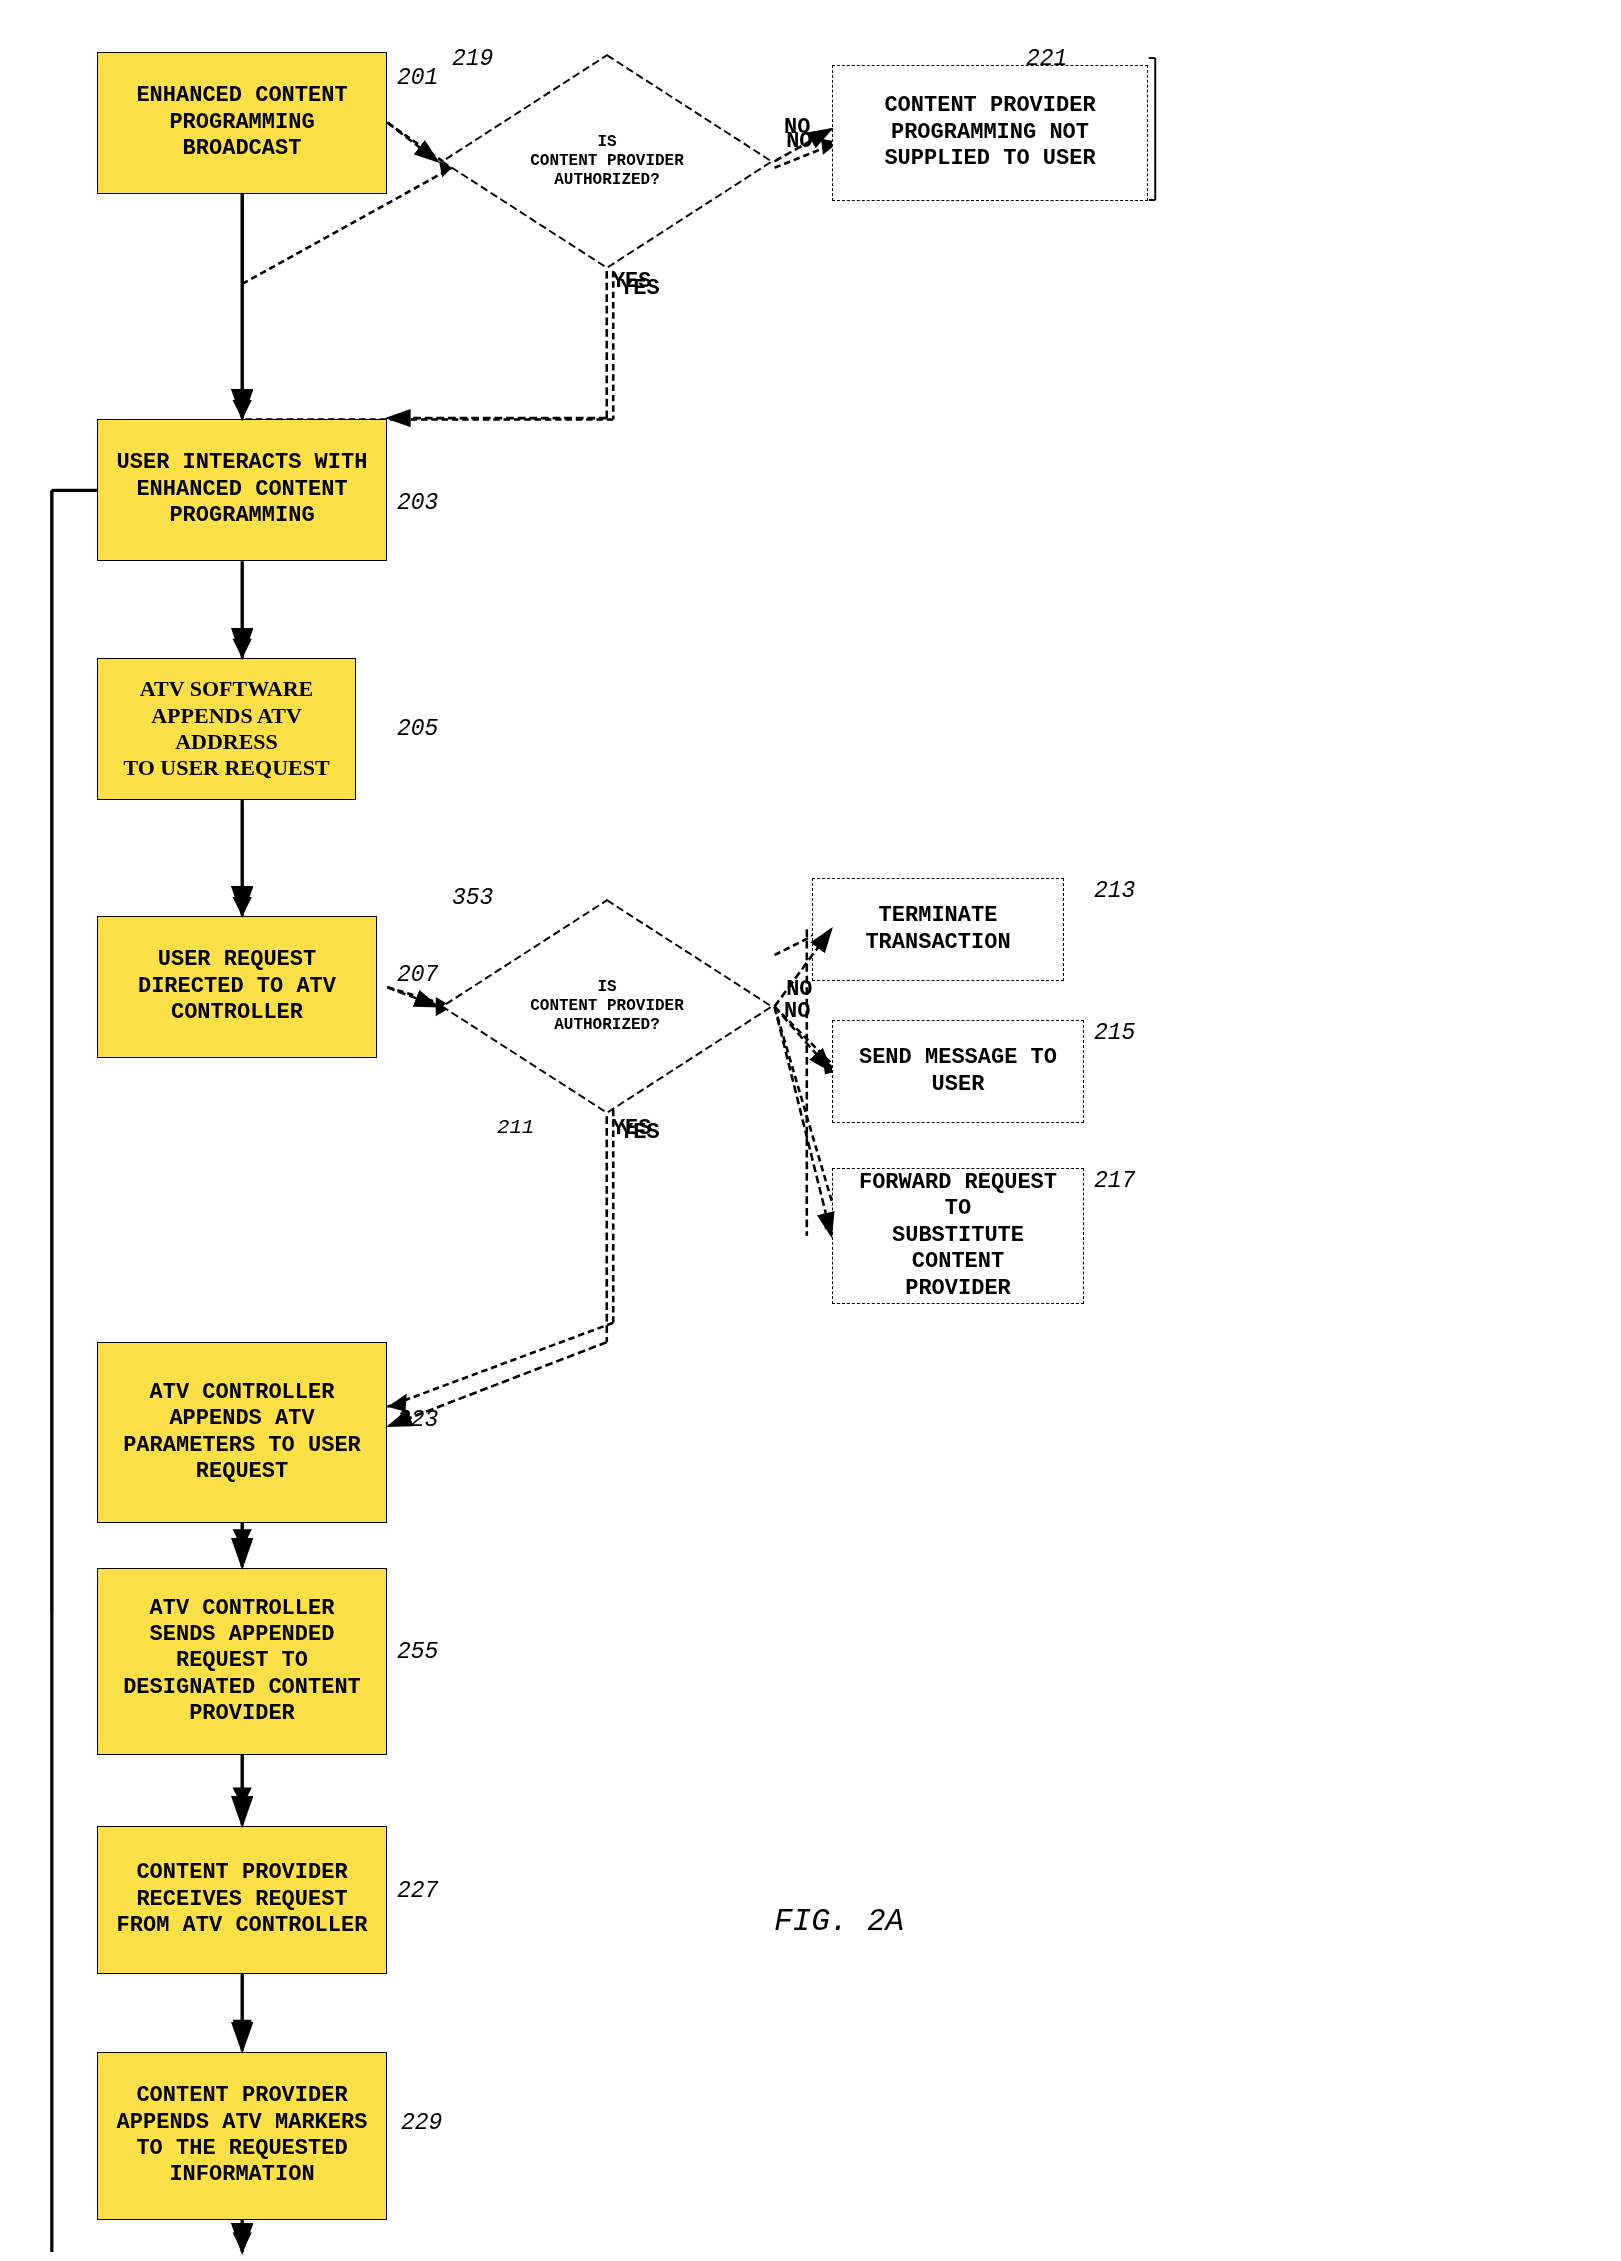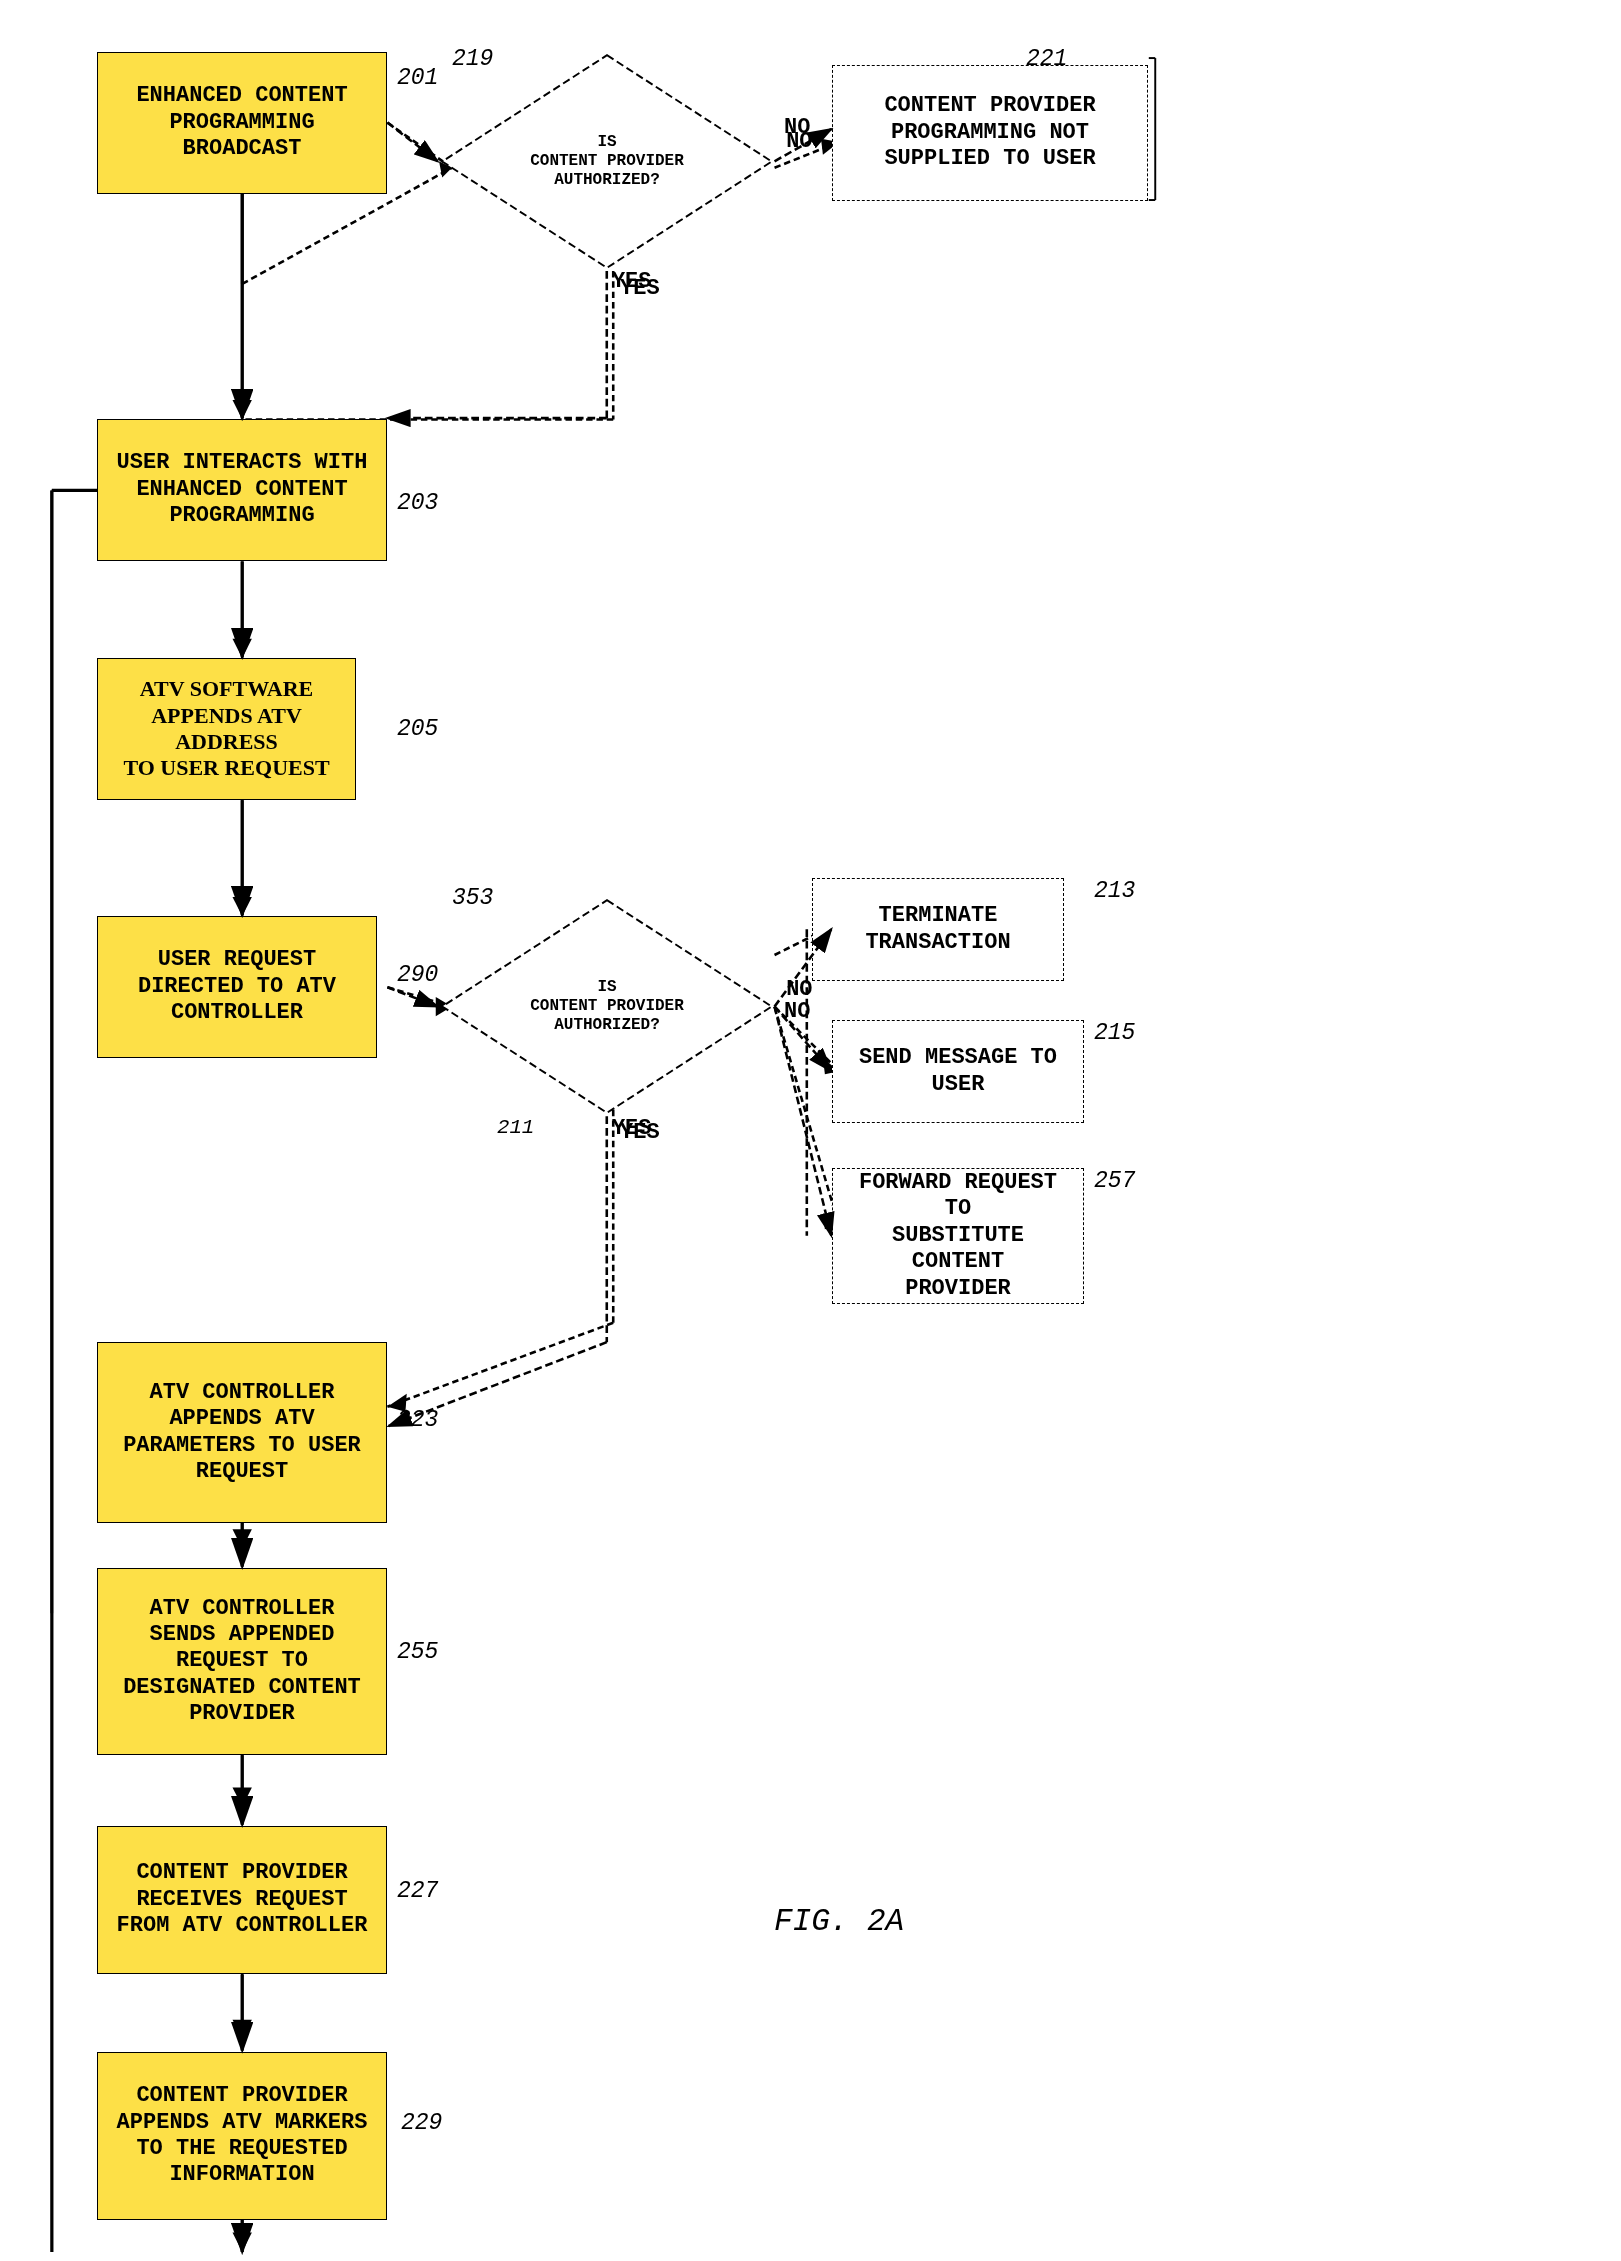--- a/index.html
+++ b/index.html
@@ -203,21 +203,21 @@
     <span>ATV SOFTWARE<br>APPENDS ATV ADDRESS<br>TO USER REQUEST</span>
   </div>
   <div class="label" style="left:397px; top:716px;">
     <span>205</span>
   </div>
 
   <div class="flow-box" style="left:97px; top:916px; width:280px; height:142px;">
     <span>USER REQUEST<br>DIRECTED TO ATV<br>CONTROLLER</span>
   </div>
   <div class="label" style="left:397px; top:962px;">
-    <span>290</span>
+    <span>207</span>
   </div>
 
   <div class="diamond-container" style="left:439px; top:897px; width:336px; height:219px;">
     <div class="diamond">
       <svg viewBox="0 0 520 340" preserveAspectRatio="none">
         <polygon points="260,5 515,170 260,335 5,170" fill="white" stroke="black" stroke-width="3" stroke-dasharray="12,6"></polygon>
       </svg>
       <div class="diamond-inner">
         <span>IS<br>CONTENT PROVIDER<br>AUTHORIZED?</span>
       </div>
@@ -246,21 +246,21 @@
     <span>SEND MESSAGE TO<br>USER</span>
   </div>
   <div class="label" style="left:1094px; top:1020px;">
     <span>215</span>
   </div>
 
   <div class="flow-box-dashed" style="left:832px; top:1168px; width:252px; height:136px;">
     <span>FORWARD REQUEST TO<br>SUBSTITUTE CONTENT<br>PROVIDER</span>
   </div>
   <div class="label" style="left:1094px; top:1168px;">
-    <span>257</span>
+    <span>217</span>
   </div>
 
   <div class="flow-box" style="left:97px; top:1342px; width:290px; height:181px;">
     <span>ATV CONTROLLER<br>APPENDS ATV<br>PARAMETERS TO USER<br>REQUEST</span>
   </div>
   <div class="label" style="left:397px; top:1407px;">
     <span>223</span>
   </div>
 
   <div class="flow-box" style="left:97px; top:1568px; width:290px; height:187px;">

